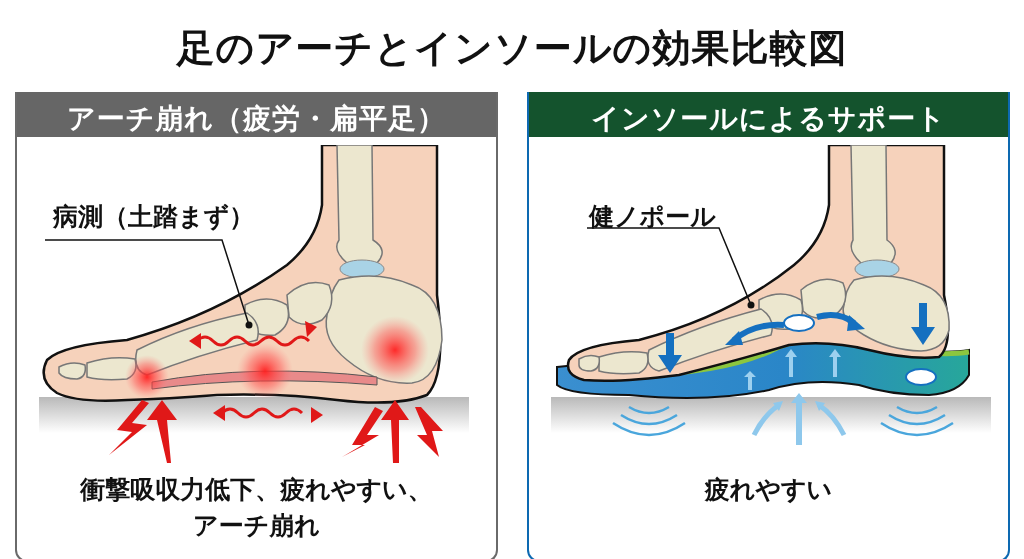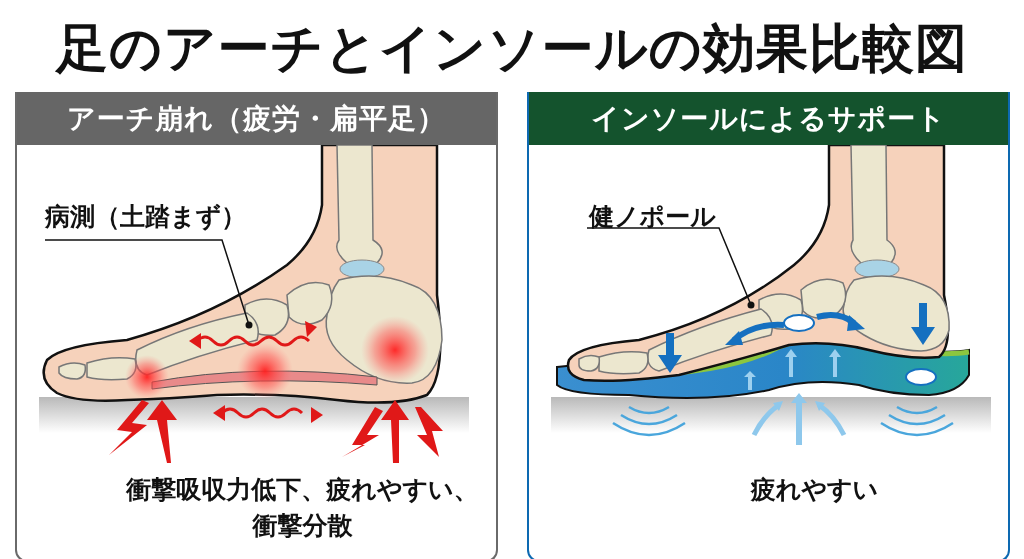--- a/index.html
+++ b/index.html
@@ -2,41 +2,41 @@
 <html><head>
 <meta charset="utf-8">
 <style>
   html, body { margin:0; padding:0; }
   body {
     width:1024px; height:559px; background:#ffffff; position:relative; overflow:hidden;
     font-family:"DejaVu Sans","Liberation Sans",sans-serif; color:#111;
   }
   .title {
     position:absolute; left:0; top:24px; width:1024px; text-align:center;
-    font-size:52px; font-weight:bold; letter-spacing:1px; color:#111; line-height:48px;
+    font-size:38px; font-weight:bold; letter-spacing:1px; color:#111; line-height:48px;
   }
   .panel {
     position:absolute; top:92px; height:470px; border-radius:0 0 12px 12px;
     box-sizing:border-box; background:#fff; overflow:hidden;
   }
   .panel.left { left:15px; width:483px; border:2px solid #6a6a6a; border-top:none; }
   .panel.right { left:527px; width:483px; border:2px solid #0d69b1; border-top:none; }
   .panel-header {
-    height:53px; line-height:53px; text-align:center; color:#fff;
+    height:45px; line-height:53px; text-align:center; color:#fff;
     font-size:28px; font-weight:bold; letter-spacing:1px;
   }
   .left .panel-header { background:#666666; }
   .right .panel-header { background:#14532d; }
   .illus { position:absolute; left:0; top:53px; width:479px; height:320px; }
   .callout {
     position:absolute; font-size:25px; font-weight:bold; color:#111; white-space:nowrap;
   }
   .caption {
     position:absolute; left:0; width:479px; top:380px; text-align:center;
-    font-size:25px; font-weight:bold; line-height:36px; color:#111;padding-left:46px;
+    font-size:25px; font-weight:bold; line-height:36px; color:#111;
   }
 </style>
 </head>
 <body>
 
 <div class="title">足のアーチとインソールの効果比較図</div>
 
 <div class="panel left">
   <div class="panel-header">アーチ崩れ（疲労・扁平足）</div>
 
@@ -87,25 +87,25 @@
     <polygon points="125,255 100,285 115,287 92,310 130,280 115,278 132,258" fill="#e01818"></polygon>
     <polygon points="145,255 130,275 140,275 150,318 154,318 150,275 160,275" fill="#e01818"></polygon>
 
     <polygon points="358,262 335,300 348,300 325,312 362,290 350,290 366,266" fill="#e01818"></polygon>
     <polygon points="378,255 364,275 374,275 376,318 382,318 382,275 392,275" fill="#e01818"></polygon>
     <polygon points="398,262 410,290 400,290 422,312 415,286 426,286 404,262" fill="#e01818"></polygon>
 
     <polyline points="28,95 205,95 232,180" fill="none" stroke="#111" stroke-width="1.5"></polyline>
     <circle cx="232" cy="180" r="3.5" fill="#111"></circle>
   </svg>
-  <div class="callout" style="left:28px; top:108px;">病測（土踏まず）</div>
+  <div class="callout" style="left:36px; top:108px;">病測（土踏まず）</div>
 
   <div class="caption">
     <div>衝撃吸収力低下、疲れやすい、</div>
-    <div>衝撃分散</div>
+    <div>アーチ崩れ</div>
   </div>
 </div>
 
 <div class="panel right">
   <div class="panel-header">インソールによるサポート</div>
 
   <svg class="illus" viewBox="0 0 479 320" xmlns="http://www.w3.org/2000/svg">
     <defs>
       <linearGradient id="floorR" x1="0" y1="0" x2="0" y2="1">
         <stop offset="0%" stop-color="#b9b9b9"></stop>

